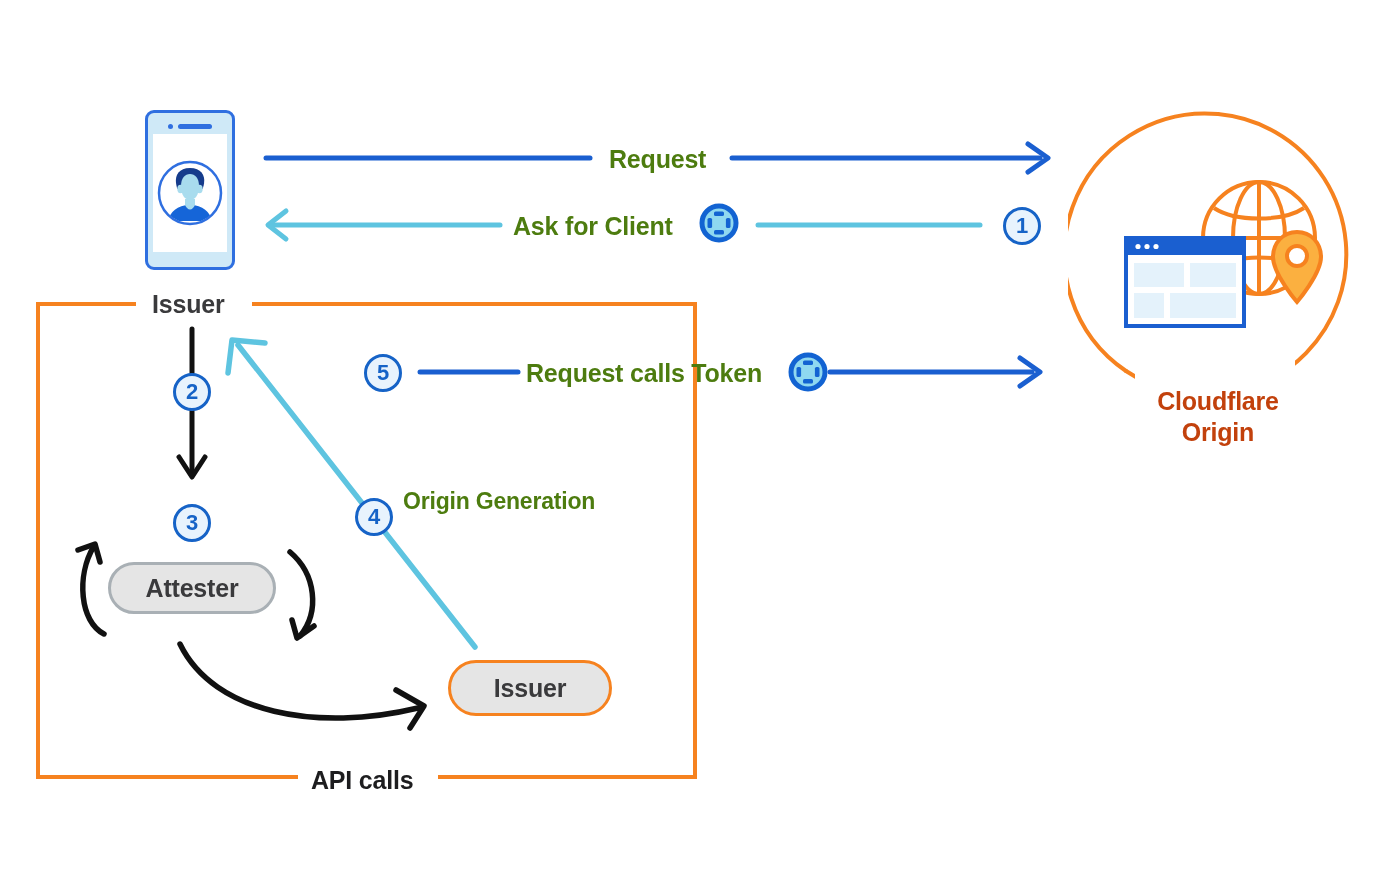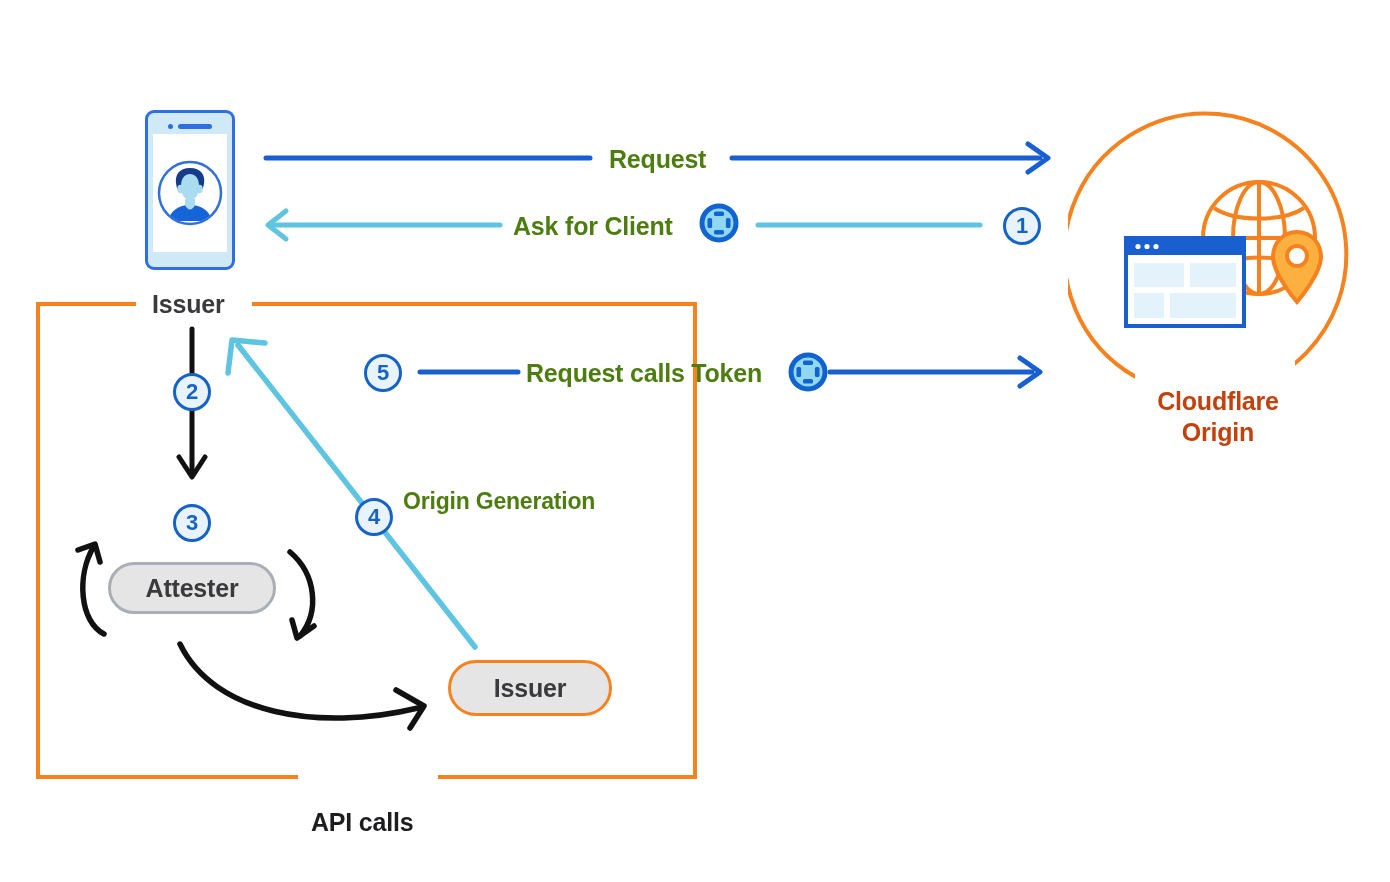--- a/index.html
+++ b/index.html
@@ -112,21 +112,21 @@
 
 <div id="canvas">
 
   <div class="abs group-box" style="left:36px; top:302px; width:661px; height:477px;"></div>
 
   <div class="abs box-gap" style="left:136px; top:294px; width:116px; height:20px;"></div>
 
   <div class="abs box-gap" style="left:298px; top:770px; width:140px; height:20px;"></div>
 
   <div class="abs lbl lbl-node" style="left:152px; top:290px;">Issuer</div>
-  <div class="abs lbl lbl-node" style="left:311px; top:766px; color:#1d1d1f;margin-top:42px;">API calls</div>
+  <div class="abs lbl lbl-node" style="left:311px; top:766px; color:#1d1d1f;">API calls</div>
 
   <div class="abs phone" style="left:145px; top:110px; width:90px; height:160px;">
     <div class="phone-top">
       <span class="phone-dot"></span>
       <span class="phone-bar"></span>
     </div>
     <div class="phone-screen">
       <svg width="70" height="70" viewBox="0 0 70 70">
         <circle cx="35" cy="35" r="31" fill="#ffffff" stroke="#2f6fe0" stroke-width="2.5"></circle>
         <clipPath id="avclip">

